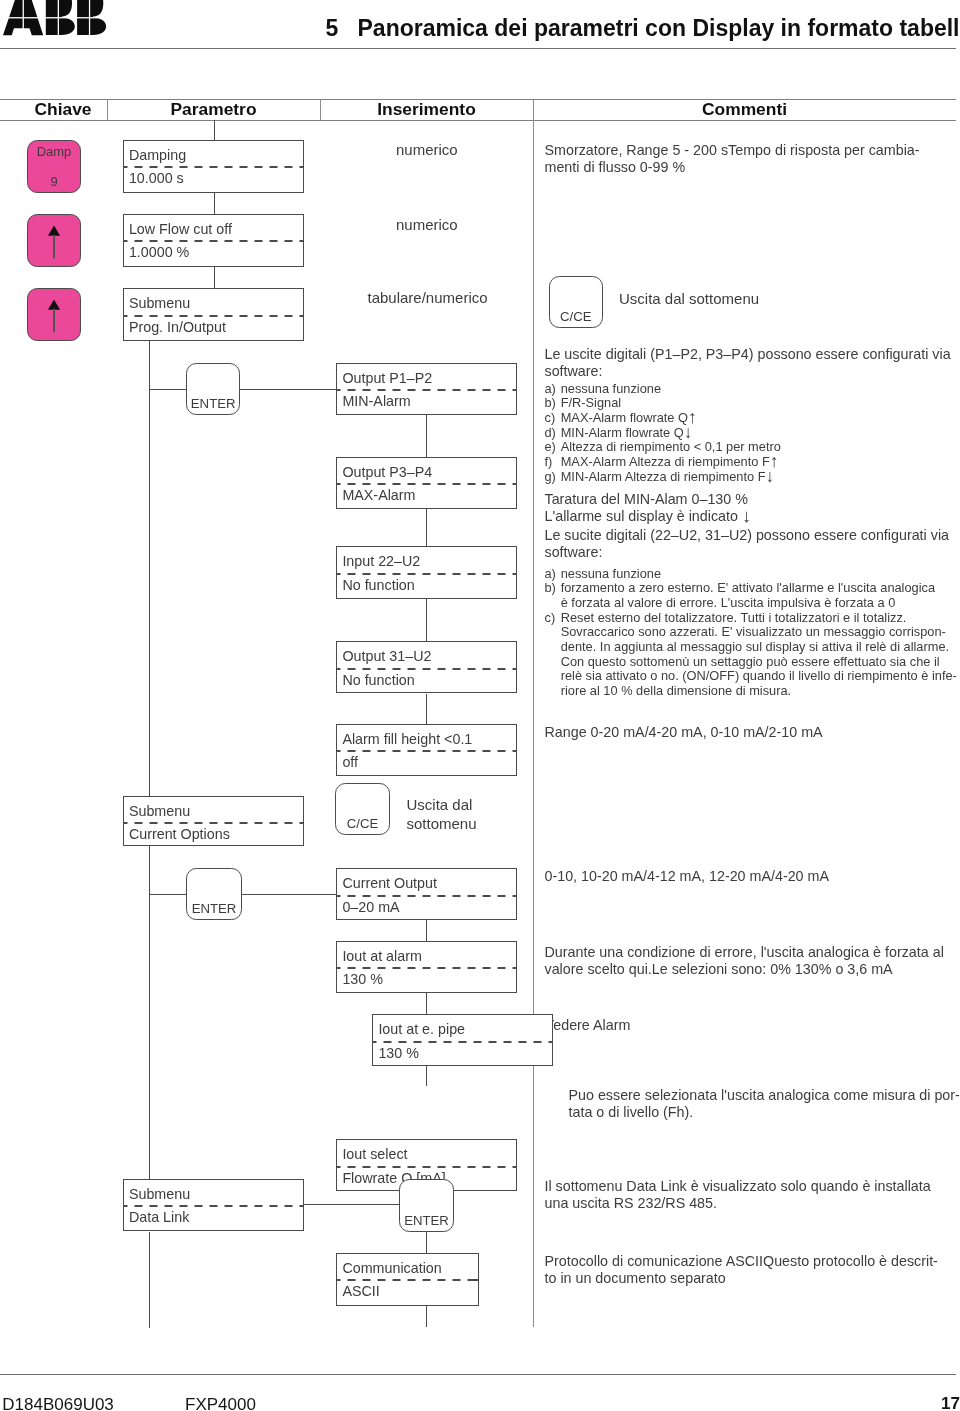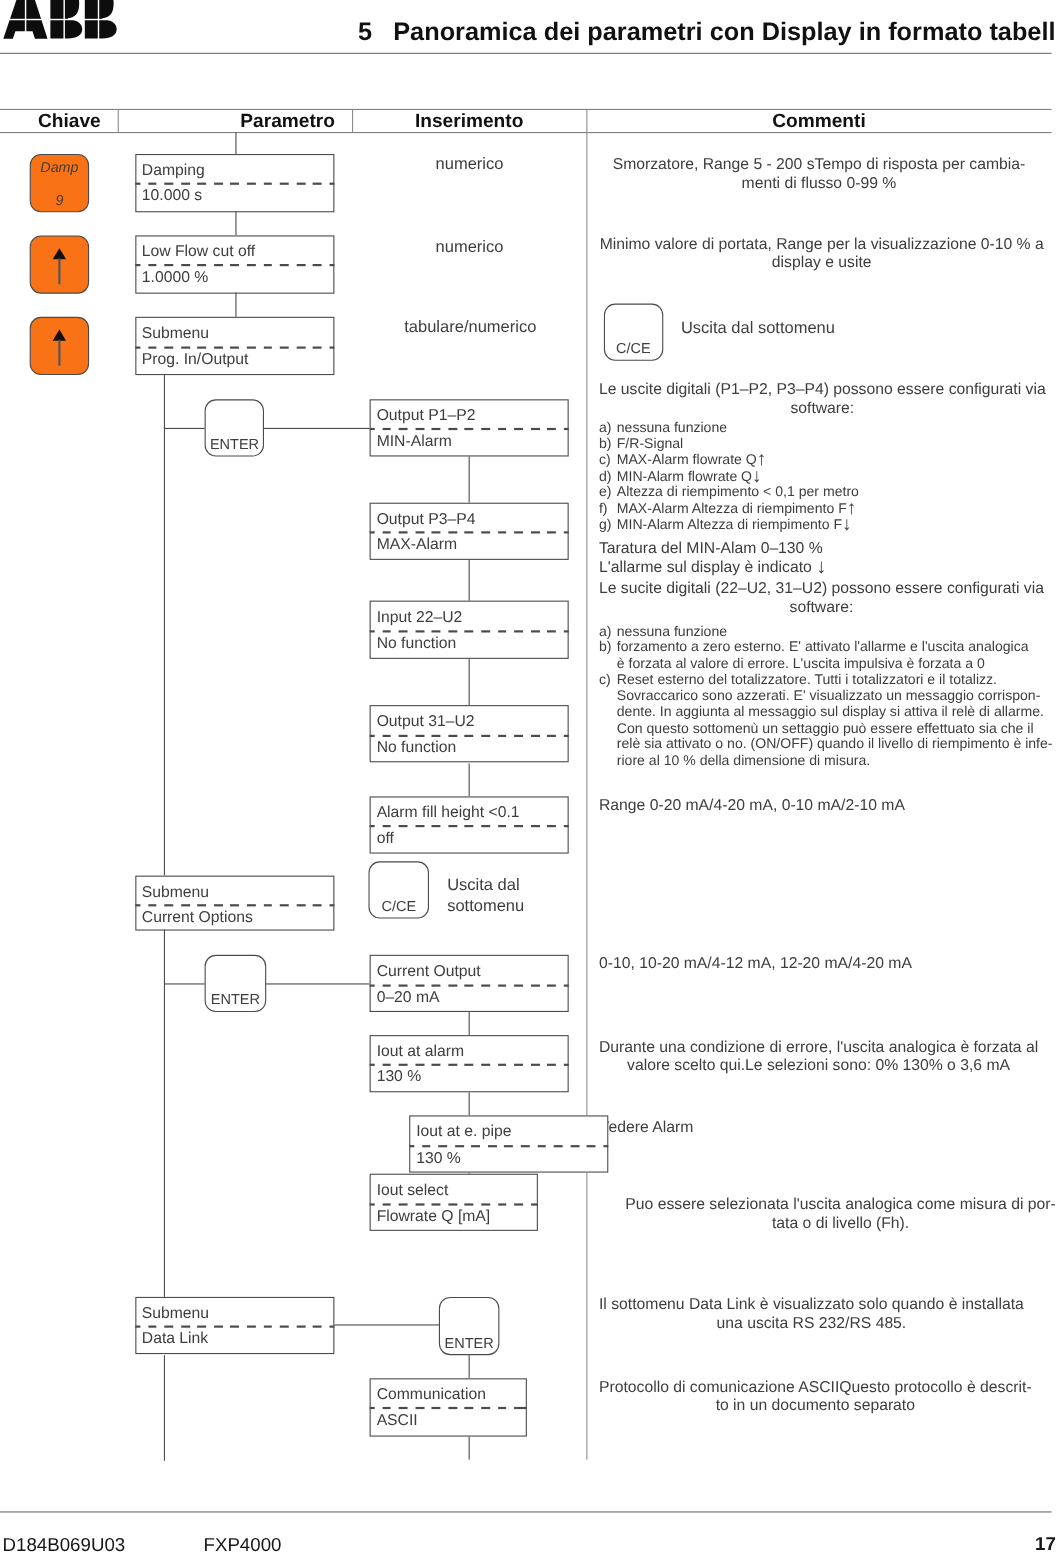--- a/index.html
+++ b/index.html
@@ -20,26 +20,26 @@
   .vdiv{position:absolute;width:0;border-left:1.1px solid #8d8d8d;}
   .th{position:absolute;top:100.8px;font-size:17.4px;font-weight:bold;color:#111;text-align:center;line-height:17px;}
 
   
   .box{position:absolute;border:1px solid #4b4b4b;box-sizing:border-box;background:#fff;}
   .box .t1{position:absolute;left:5.4px;top:6.2px;font-size:14.3px;color:#3d3d3d;white-space:nowrap;line-height:16px;}
   .box .t2{position:absolute;left:5.4px;top:29.6px;font-size:14.3px;color:#3d3d3d;white-space:nowrap;line-height:16px;}
   .box .dash{position:absolute;left:-1px;right:-1px;top:25.5px;height:2px;
              background-image:repeating-linear-gradient(to right,#4b4b4b 0 8px,rgba(0,0,0,0) 8px 15px);
              background-size:100% 1.5px;background-repeat:repeat-x;background-position:-3.5px 0;}
-  .key{position:absolute;border:1.1px solid #4b4b4b;border-radius:10.3px;box-sizing:border-box;background:#f97316;font-style:italic;}
+  .key{position:absolute;border:1.1px solid #4b4b4b;border-radius:10.3px;box-sizing:border-box;background:#ec4899;}
   .key .kt{position:absolute;left:0;right:0;text-align:center;font-size:13px;color:#3d3d3d;line-height:13px;}
   .keylbl{position:absolute;border:1.15px solid #4b4b4b;border-radius:10.3px;box-sizing:border-box;background:#fff;}
   .keylbl span{position:absolute;left:0;right:0;bottom:3px;text-align:center;font-size:13.2px;color:#3d3d3d;line-height:14px;}
   .line{position:absolute;background:#4b4b4b;}
-  .cmt{position:absolute;font-size:14.3px;color:#3d3d3d;line-height:17.3px;left:544.5px;white-space:nowrap;text-align:center;}
+  .cmt{position:absolute;font-size:14.3px;color:#3d3d3d;line-height:17.3px;left:544.5px;white-space:nowrap;}
   .lst{position:absolute;left:544.5px;margin:0;padding:0;list-style:none;
        font-size:12.8px;color:#3d3d3d;line-height:14.7px;white-space:nowrap;}
   .lst li{position:relative;padding-left:16.2px;}
   .lst .m{position:absolute;left:0;top:0;}
   .lst .tt{display:block;}
   .ar{font-size:17.5px;line-height:0;position:relative;top:1px;}
   .ar2{font-size:18.5px;line-height:0;position:relative;top:1px;}
   .note{position:absolute;font-size:15.0px;color:#3d3d3d;white-space:nowrap;line-height:16px;}
   .note2{line-height:19.1px;}
 
@@ -72,21 +72,21 @@
   <div id="doc-title">Panoramica dei parametri con Display in formato tabella</div>
   <div id="header-rule"></div>
 
   <div id="th-top"></div>
   <div id="th-bot"></div>
   <div class="vdiv" style="left:106.5px;top:99px;height:21px;"></div>
   <div class="vdiv" style="left:320px;top:99px;height:21px;"></div>
   <div class="vdiv" style="left:533px;top:99px;height:1228px;"></div>
 
   <div class="th" style="left:0;width:126px;">Chiave</div>
-  <div class="th" style="left:107px;width:213px;margin-left:48px;">Parametro</div>
+  <div class="th" style="left:107px;width:213px;">Parametro</div>
   <div class="th" style="left:320px;width:213px;">Inserimento</div>
   <div class="th" style="left:533px;width:423px;">Commenti</div>
 
   <div class="key" style="left:27px;top:139.5px;width:54px;height:53px;">
     <div class="kt" style="top:4.2px;">Damp</div>
     <div class="kt" style="top:34.5px;">9</div>
   </div>
   <div class="key" style="left:27px;top:213.8px;width:54px;height:53px;">
     <svg width="54" height="53" viewBox="0 0 54 53" style="display:block">
       <path d="M26.0 10.6 L32.1 20.7 H19.9 Z" fill="#111"></path>
@@ -117,21 +117,20 @@
     <div class="t1">Submenu</div>
     <div class="dash"></div>
     <div class="t2">Prog. In/Output</div>
   </div>
 
   <div class="note" style="left:396px;top:141.5px;">numerico</div>
   <div class="note" style="left:396px;top:216.5px;">numerico</div>
   <div class="note" style="left:367.5px;top:289.5px;">tabulare/numerico</div>
 
   <div class="cmt" style="top:141.5px;width:400px;">Smorzatore, Range 5 - 200 sTempo di risposta per cambia-<br>menti di flusso 0-99 %</div>
-  <div class="cmt" style="top:213.5px;width:405px;">Minimo valore di portata, Range per la visualizzazione 0-10 % a<br>display e usite</div>
 
   <div class="keylbl" style="left:548.7px;top:275.6px;width:54.2px;height:52.4px;">
     <span>C/CE</span>
   </div>
   <div class="note" style="left:619px;top:290.5px;">Uscita dal sottomenu</div>
 
   <div class="cmt" style="top:345.7px;">Le uscite digitali (P1–P2, P3–P4) possono essere configurati via<br>software:</div>
   <ul class="lst" style="top:381.5px;">
     <li>
         <span class="m">a)</span>
@@ -253,21 +252,21 @@
     <div class="dash"></div>
     <div class="t2">130 %</div>
   </div>
   <div class="line" style="left:425.8px;top:992.8px;width:1.2px;height:21.3px;"></div>
   <div class="box" style="left:336px;top:1014.1px;width:181px;height:52px;margin-left:36px;">
     <div class="t1">Iout at e. pipe</div>
     <div class="dash"></div>
     <div class="t2">130 %</div>
   </div>
   <div class="line" style="left:425.8px;top:1066.1px;width:1.2px;height:20.3px;"></div>
-  <div class="box" style="left:336px;top:1067px;width:153px;height:52.2px;padding-left:40px;">
+  <div class="box" style="left:336px;top:1139px;width:181px;height:52.2px;padding-left:40px;">
     <div class="t1">Iout select</div>
     <div class="dash"></div>
     <div class="t2">Flowrate Q [mA]</div>
   </div>
 
   <div class="box" style="left:122.5px;top:1178.7px;width:181px;height:52.8px;">
     <div class="t1">Submenu</div>
     <div class="dash"></div>
     <div class="t2">Data Link</div>
   </div>

